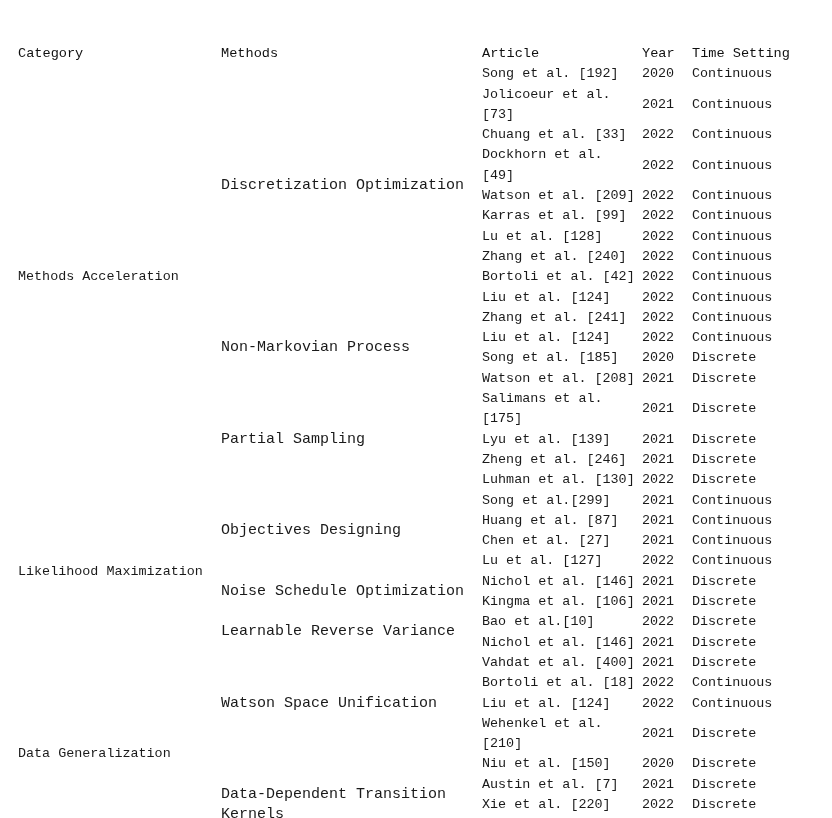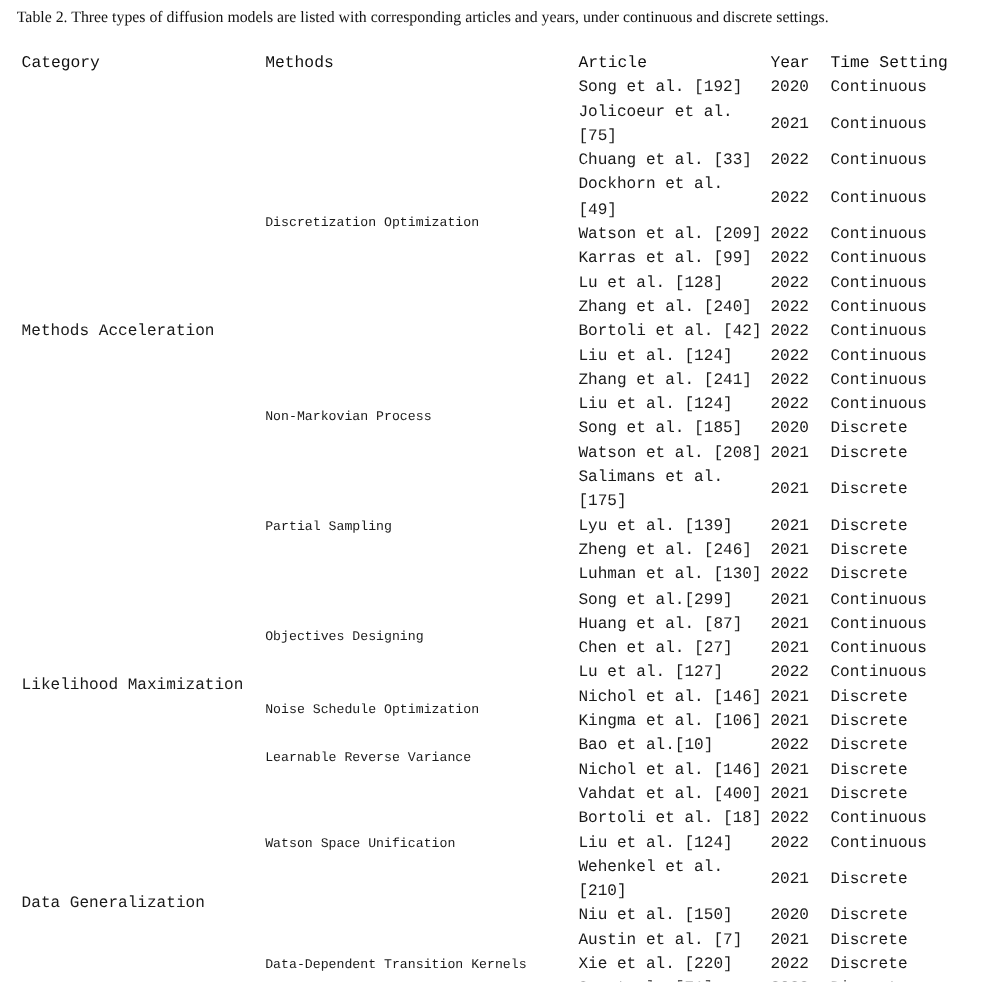--- a/index.html
+++ b/index.html
@@ -90,21 +90,21 @@
   .pad-time { padding-left: 2px !important; }
 
   td.cat-cell {
     padding-left: 4px !important;
     vertical-align: middle;
     font-size: 13.4px;
   }
   td.meth-cell {
     padding-left: 4px !important;
     vertical-align: middle;
-    font-size: 11px;
+    font-size: 15px;
   }
 
   
   .watermark {
     position: absolute;
     left: 703px;
     top: 772px;
     width: 118px;
     height: 24px;
     display: flex;
@@ -135,24 +135,20 @@
     font-size: 13.5px;
     line-height: 1;
     letter-spacing: 0.5px;
   }
 </style>
 </head>
 <body>
 
 <div id="page">
 
-  <div class="caption">
-    <span class="cap-label">Table 2.</span>
-    <span class="cap-text">Three types of diffusion models are listed with corresponding articles and years, under continuous and discrete settings.</span>
-  </div>
 
   <div class="table-wrap">
     <table class="tbl">
       <colgroup>
         <col class="c-cat">
           <col class="c-meth">
           <col class="c-art">
           <col class="c-year">
           <col class="c-time">
       </colgroup>
@@ -167,21 +163,21 @@
       </thead>
       <tbody id="tbody">
           <tr>
             <td class="cat-cell" rowspan="18">Methods Acceleration</td>
             <td class="meth-cell" rowspan="10">Discretization Optimization</td>
             <td class="pad-art">Song et al. [192]</td>
             <td class="pad-year">2020</td>
             <td class="pad-time">Continuous</td>
           </tr>
           <tr>
-            <td class="pad-art">Jolicoeur et al. [75]</td>
+            <td class="pad-art">Jolicoeur et al. [73]</td>
             <td class="pad-year">2021</td>
             <td class="pad-time">Continuous</td>
           </tr>
           <tr>
             <td class="pad-art">Chuang et al. [33]</td>
             <td class="pad-year">2022</td>
             <td class="pad-time">Continuous</td>
           </tr>
           <tr>
             <td class="pad-art">Dockhorn et al. [49]</td>

